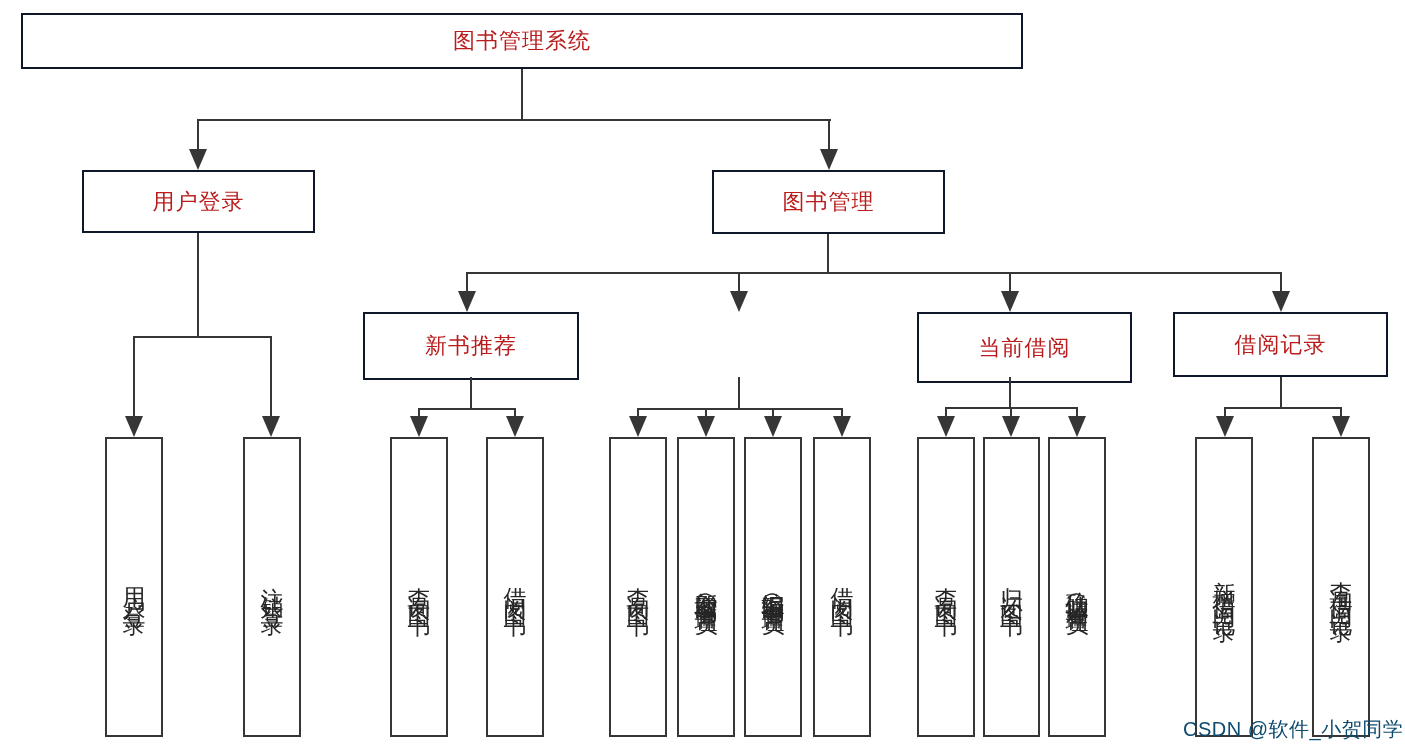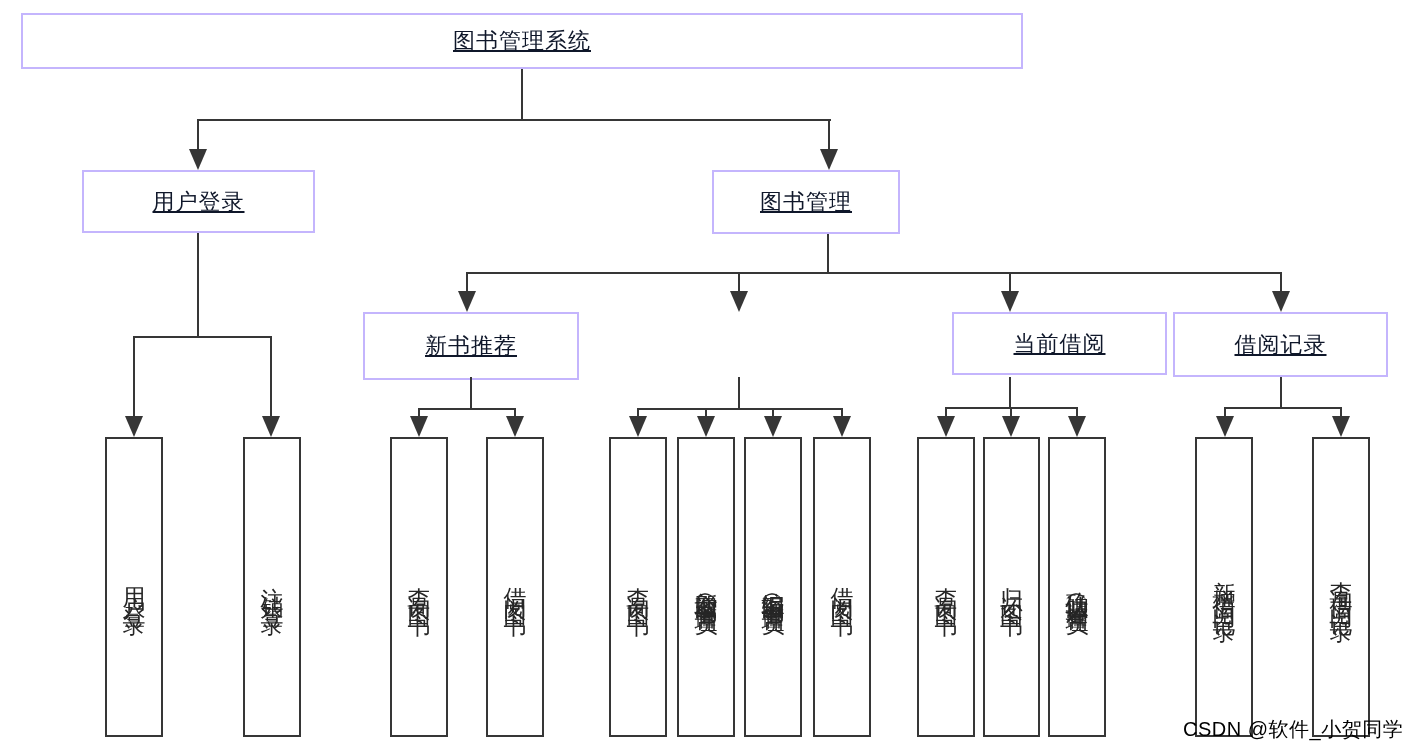--- a/index.html
+++ b/index.html
@@ -11,30 +11,29 @@
     position: relative;
     width: 1405px;
     height: 747px;
     background: #ffffff;
     font-family: "Liberation Sans", sans-serif;
     overflow: hidden;
   }
   .node {
     position: absolute;
     box-sizing: border-box;
-    border: 2px solid #c4b5fd;
+    border: 2px solid #0f172a;
     background: #ffffff;
     display: flex;
     align-items: center;
     justify-content: center;
-    color: #0f172a;
+    color: #b91c1c;
     font-size: 22px;
     letter-spacing: 1px;
     white-space: nowrap;
-    text-decoration: underline;
   }
   .vnode {
     position: absolute;
     box-sizing: border-box;
     border: 2px solid #363636;
     background: #ffffff;
     display: flex;
     align-items: center;
     justify-content: center;
     color: #262626;
@@ -60,21 +59,21 @@
     height: 0;
     border-left: 9px solid transparent;
     border-right: 9px solid transparent;
     border-top: 21px solid #363636;
   }
   .watermark {
     position: absolute;
     left: 1183px;
     top: 716px;
     font-size: 20px;
-    color: #000000;
+    color: #0c4a6e;
     letter-spacing: 0.5px;
     white-space: nowrap;
   }
 </style>
 </head>
 <body>
 
 <div class="canvas">
 
   <div class="node" style="left:21px; top:13px; width:1002px; height:56px">
@@ -85,21 +84,21 @@
   <div class="vline" style="left:521px; top:69px; height:50px"></div>
   <div class="hline" style="left:197px; top:119px; width:634px"></div>
   <div class="vline" style="left:197px; top:119px; height:30px"></div>
   <div class="arrow" style="left:189px; top:149px"></div>
   <div class="vline" style="left:828px; top:119px; height:30px"></div>
   <div class="arrow" style="left:820px; top:149px"></div>
 
   <div class="node" style="left:82px; top:170px; width:233px; height:63px">
     <span>用户登录</span>
   </div>
-  <div class="node" style="left:712px; top:170px; width:188px; height:64px">
+  <div class="node" style="left:712px; top:170px; width:233px; height:64px">
     <span>图书管理</span>
   </div>
 
   <div class="vline" style="left:197px; top:233px; height:103px"></div>
   <div class="hline" style="left:133px; top:336px; width:139px"></div>
   <div class="vline" style="left:133px; top:336px; height:80px"></div>
   <div class="arrow" style="left:125px; top:416px"></div>
   <div class="vline" style="left:270px; top:336px; height:80px"></div>
   <div class="arrow" style="left:262px; top:416px"></div>
 
@@ -110,21 +109,21 @@
   <div class="vline" style="left:738px; top:272px; height:19px"></div>
   <div class="arrow" style="left:730px; top:291px"></div>
   <div class="vline" style="left:1009px; top:272px; height:19px"></div>
   <div class="arrow" style="left:1001px; top:291px"></div>
   <div class="vline" style="left:1280px; top:272px; height:19px"></div>
   <div class="arrow" style="left:1272px; top:291px"></div>
 
   <div class="node" style="left:363px; top:312px; width:216px; height:68px">
     <span>新书推荐</span>
   </div>
-  <div class="node" style="left:952px; top:312px; width:215px; height:63px">
+  <div class="node" style="left:917px; top:312px; width:215px; height:71px">
     <span>当前借阅</span>
   </div>
   <div class="node" style="left:1173px; top:312px; width:215px; height:65px">
     <span>借阅记录</span>
   </div>
 
   <div class="vline" style="left:470px; top:377px; height:31px"></div>
   <div class="hline" style="left:418px; top:408px; width:98px"></div>
   <div class="vline" style="left:418px; top:408px; height:8px"></div>
   <div class="arrow" style="left:410px; top:416px"></div>

